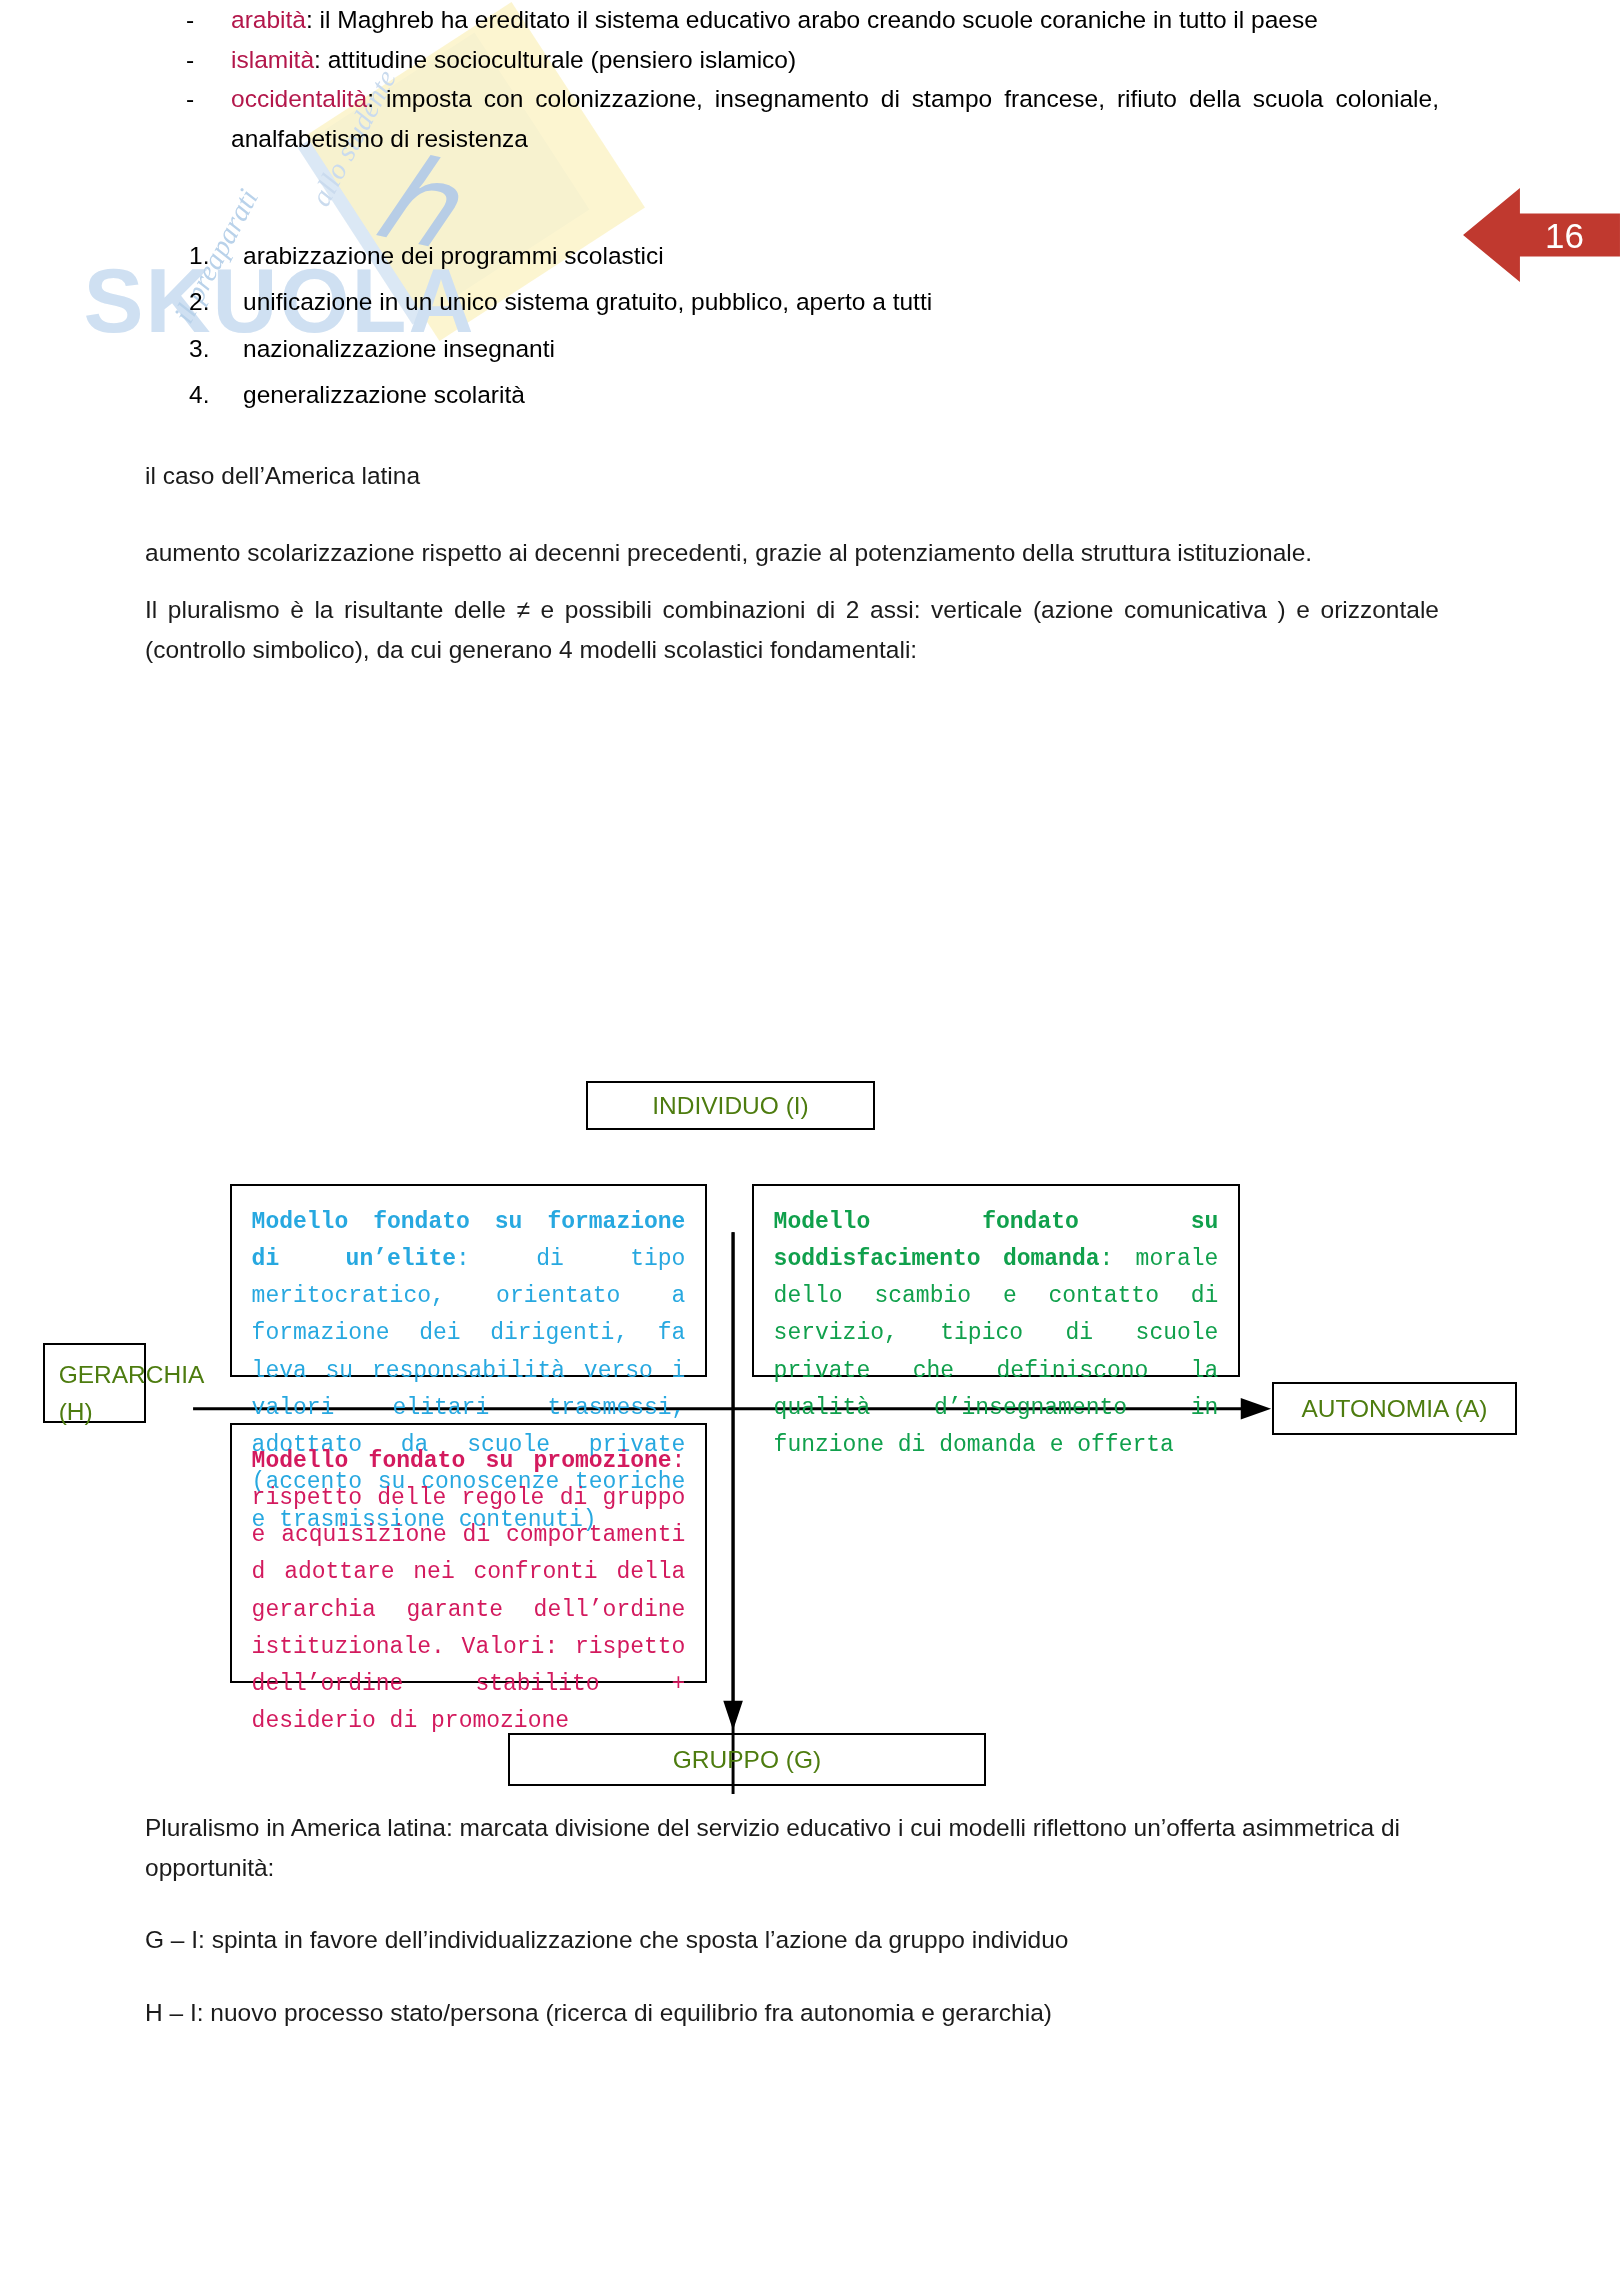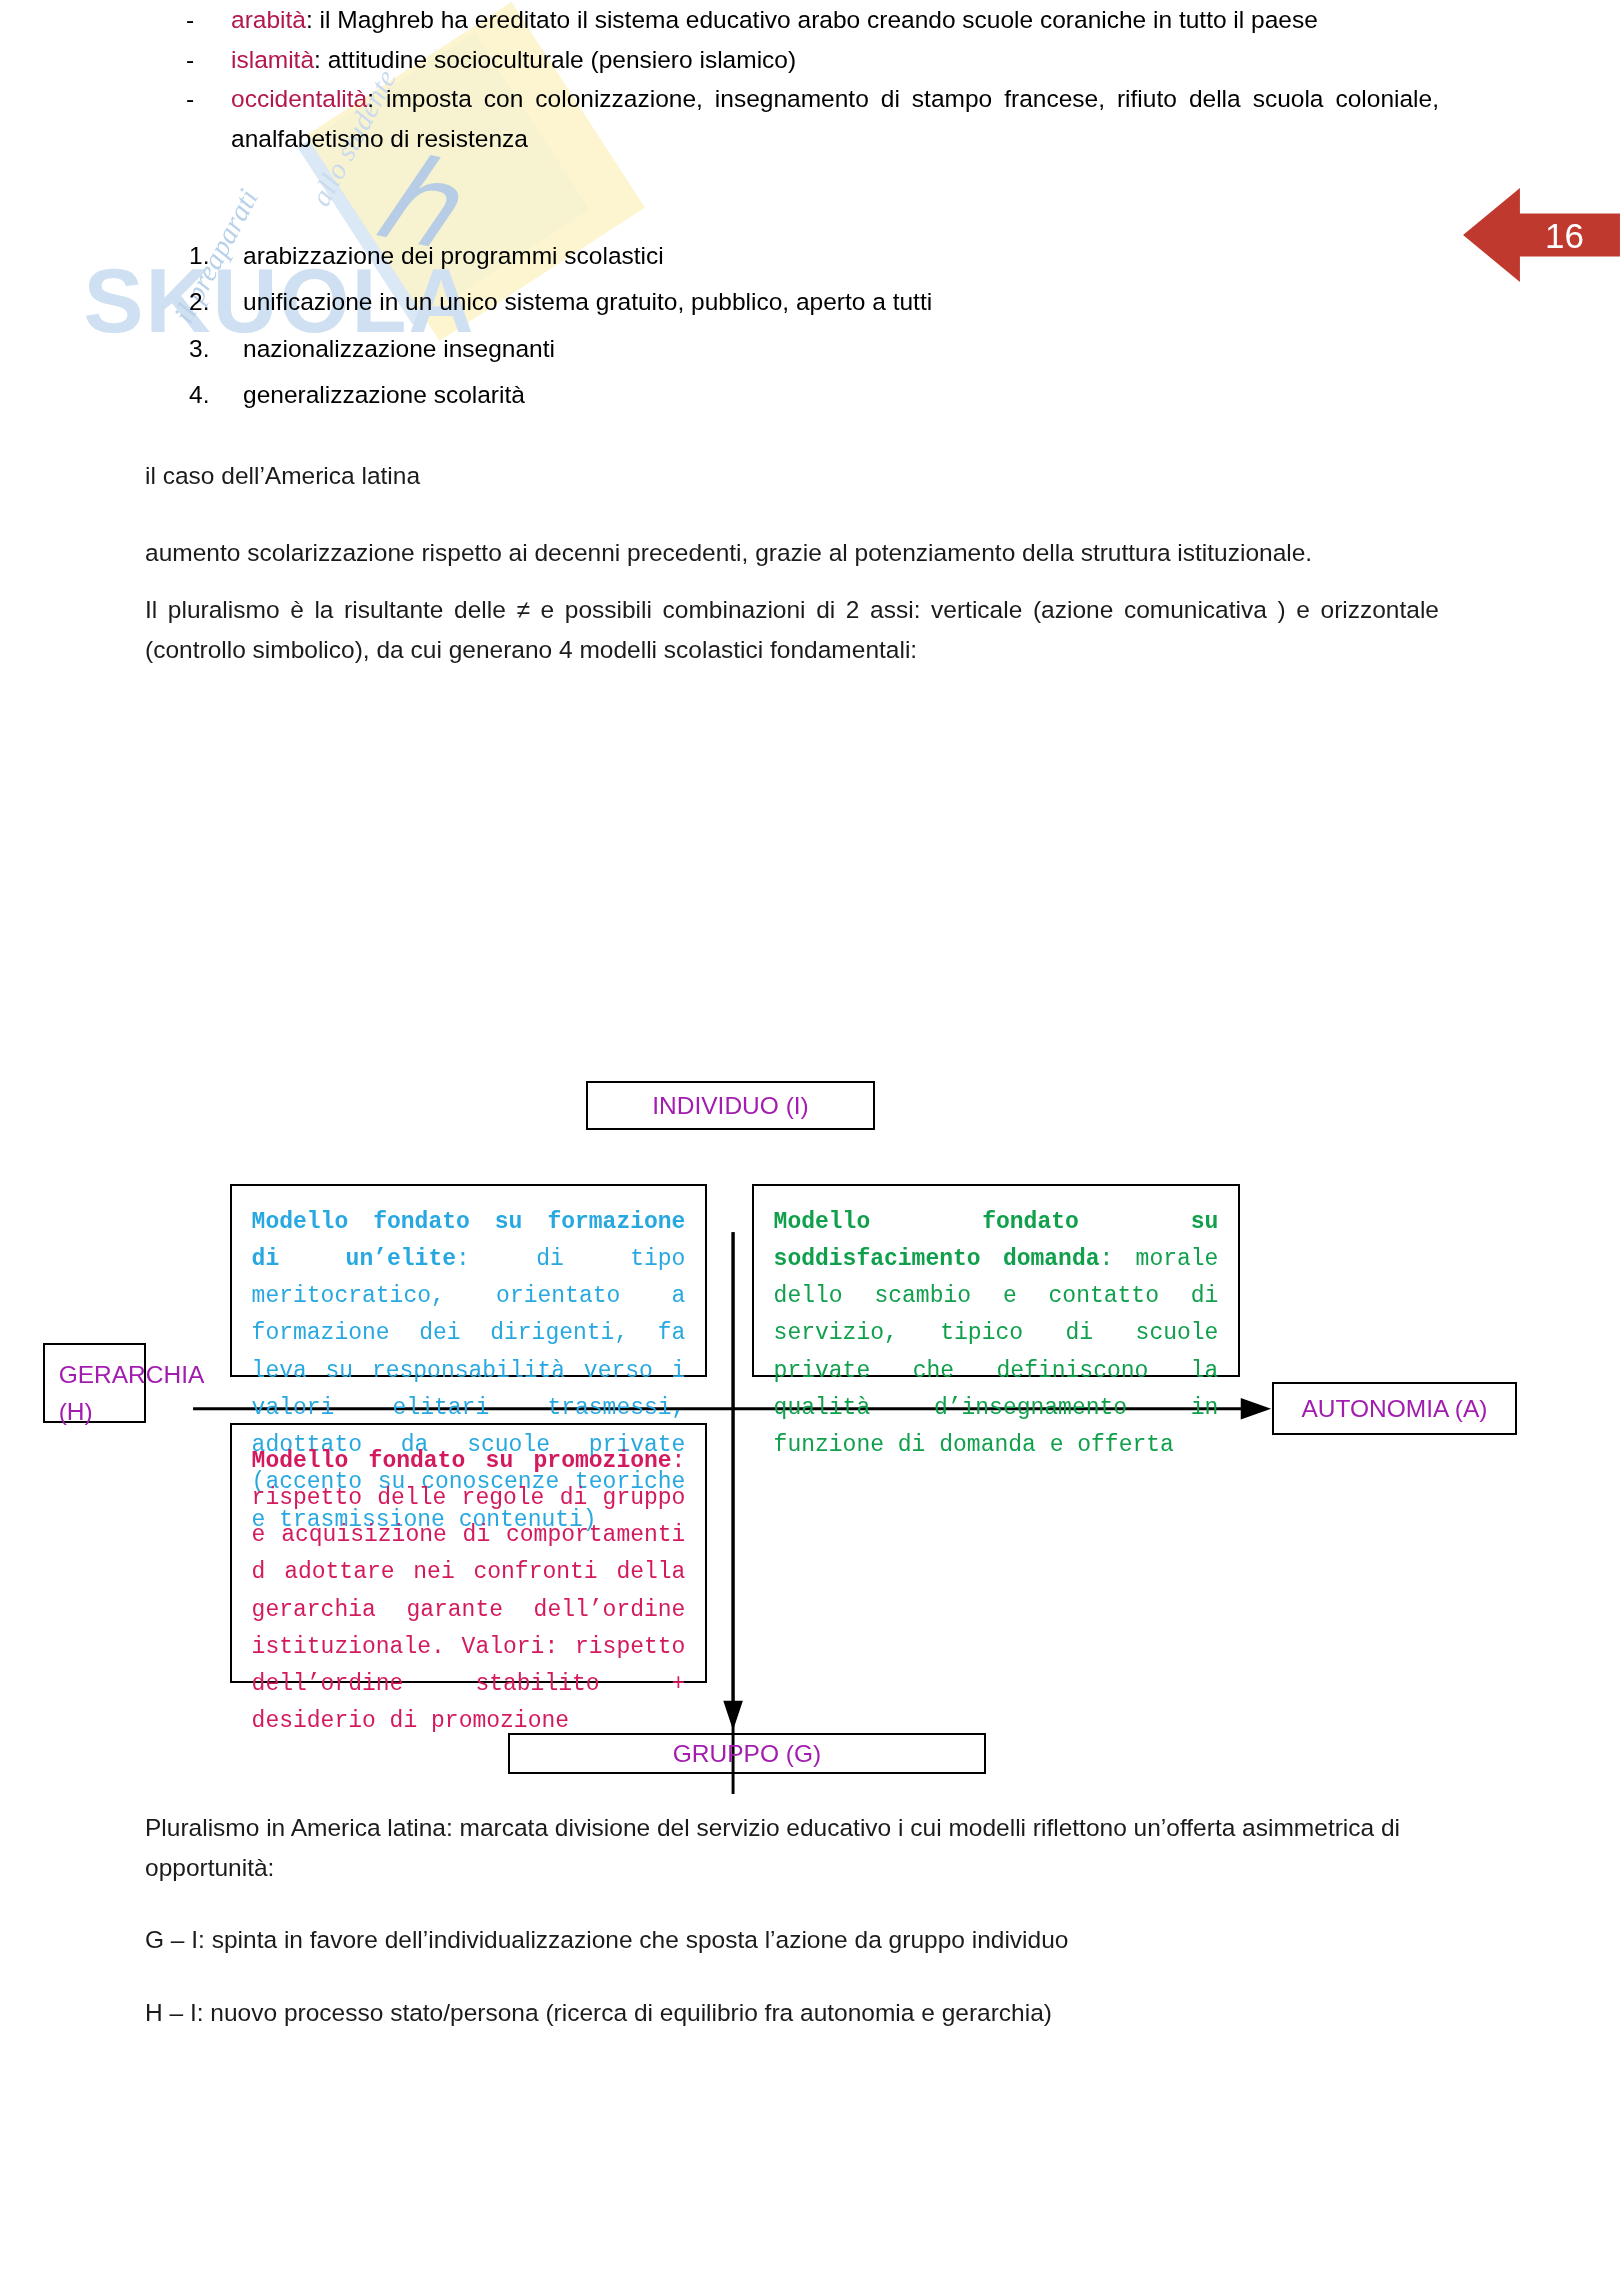--- a/index.html
+++ b/index.html
@@ -172,21 +172,21 @@
     border: 2px solid #000000;
     background: transparent;
     box-sizing: border-box;
   }
   .axis-box {
     display: flex;
     align-items: center;
     justify-content: center;
     font-size: 24.5px;
     font-family: "Liberation Sans", sans-serif;
-    color: #a21caf;
+    color: #4d7c0f;
     padding: 3.9px 9.8px;
   }
   .axis-box.left-label {
     justify-content: flex-start;
     align-items: flex-start;
     line-height: 1.5;
     padding: 11.8px 13.7px;
   }
   .qbox {
     padding: 17.6px 19.6px 13.7px 19.6px;
@@ -301,21 +301,21 @@
     </div>
 
     <div class="dbox axis-box left-label" style="left:43px; top:343px; width:103px; height:80px;">
       <span>GERARCHIA (H)</span>
     </div>
 
     <div class="dbox axis-box" style="left:1272px; top:382px; width:245px; height:53px;">
       <span>AUTONOMIA (A)</span>
     </div>
 
-    <div class="dbox axis-box" style="left:508px; top:733px; width:478px; height:41px;">
+    <div class="dbox axis-box" style="left:508px; top:733px; width:478px; height:53px;">
       <span>GRUPPO (G)</span>
     </div>
 
     <div class="dbox qbox" style="left:230px; top:184px; width:477px; height:193px;">
       <span class="c-blue"><b>Modello fondato su formazione di un’elite</b></span><span class="c-blue">: di tipo meritocratico, orientato a formazione dei dirigenti, fa leva su responsabilità verso i valori elitari trasmessi, adottato da scuole private (accento su conoscenze teoriche e trasmissione contenuti)</span>
     </div>
 
     <div class="dbox qbox" style="left:752px; top:184px; width:488px; height:193px;">
       <span class="c-green"><b>Modello fondato su soddisfacimento domanda</b></span><span class="c-green">: morale dello scambio e contatto di servizio, tipico di scuole private che definiscono la qualità d’insegnamento in funzione di domanda e offerta</span>
     </div>

